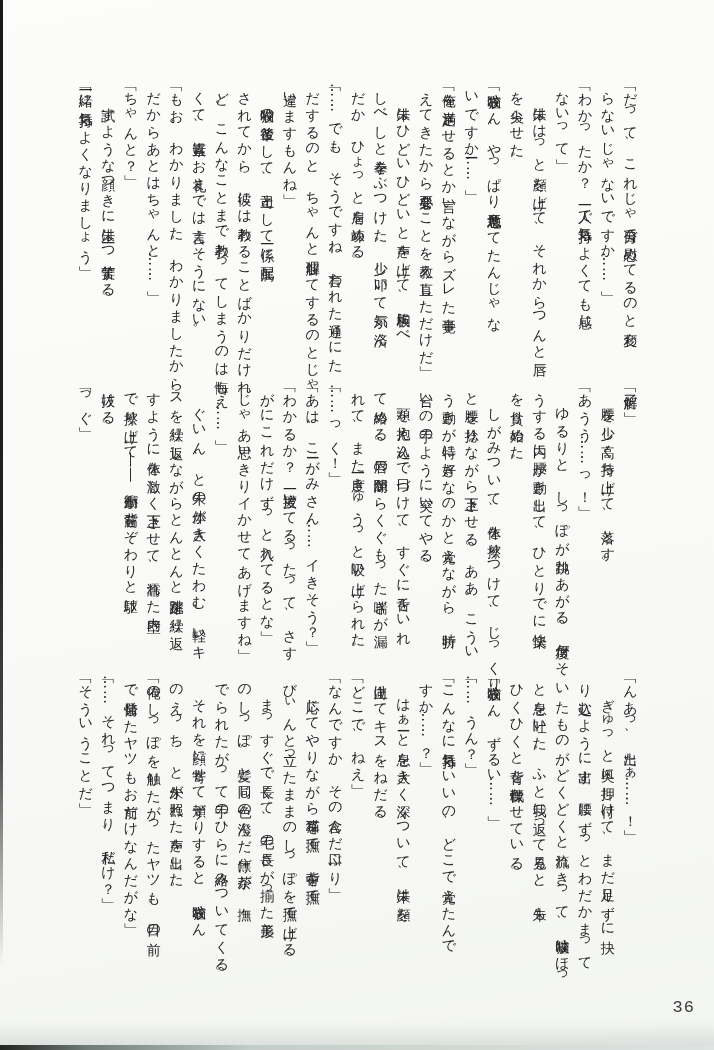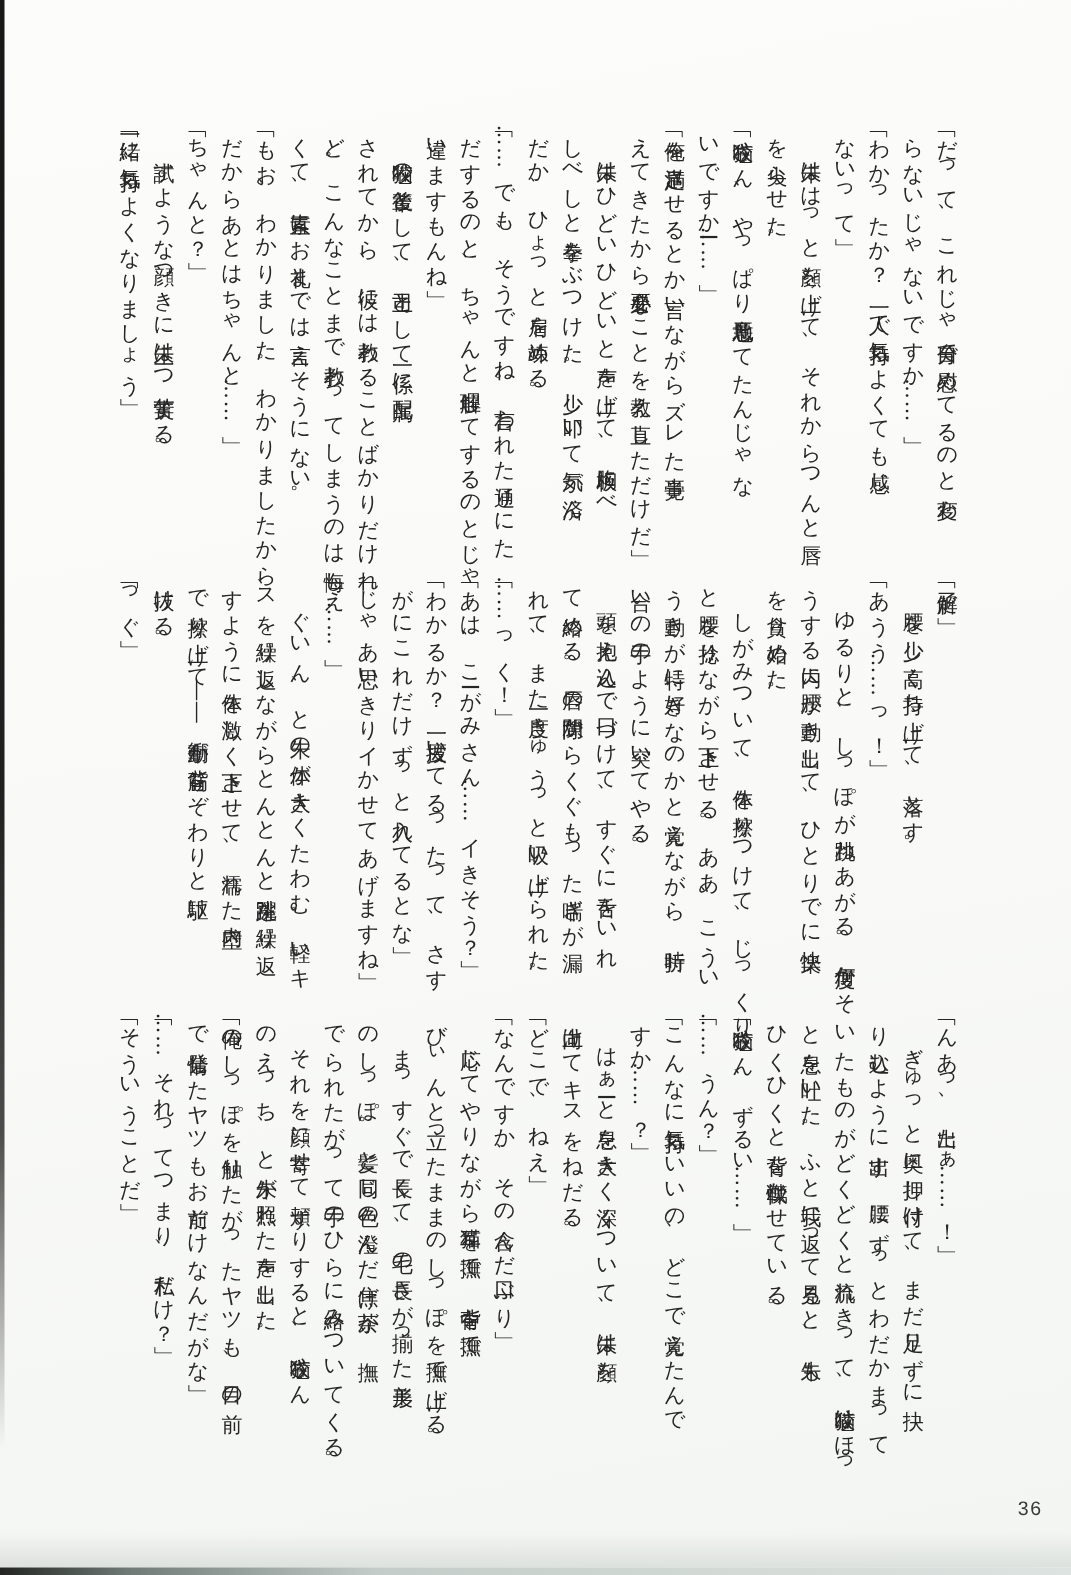--- a/index.html
+++ b/index.html
@@ -22,22 +22,22 @@
     letter-spacing:1px;
     white-space:nowrap;
   }
   .band-1{top:82px;height:300px;}
   .band-2{top:383px;height:286px;}
   .band-3{top:674px;height:308px;}
   .tcol{height:100%;overflow:visible;}
   .page-number{
     position:absolute;
     top:998px;right:19px;
-    font-family:Liberation Sans, sans-serif;
-    font-size:13px;color:#3a3a3a;letter-spacing:1px;
+    font-family:Liberation Mono, monospace;
+    font-size:17px;color:#3a3a3a;letter-spacing:1px;
   }
   .edge-left{
     position:absolute;left:0;top:0;width:3px;height:100%;
     background:linear-gradient(to bottom,#181818 0%,#202020 50%,#4c4c4c 72%,rgba(80,85,82,0) 92%);
   }
   .edge-bottom{
     position:absolute;left:0;bottom:0;width:100%;height:5px;
     background:linear-gradient(to right,#222522 0%,#6f7a76 12%,#c3ccc8 35%,#d4dbd7 70%,#dde3e0 100%);
   }
   .edge-bottom-shadow{

